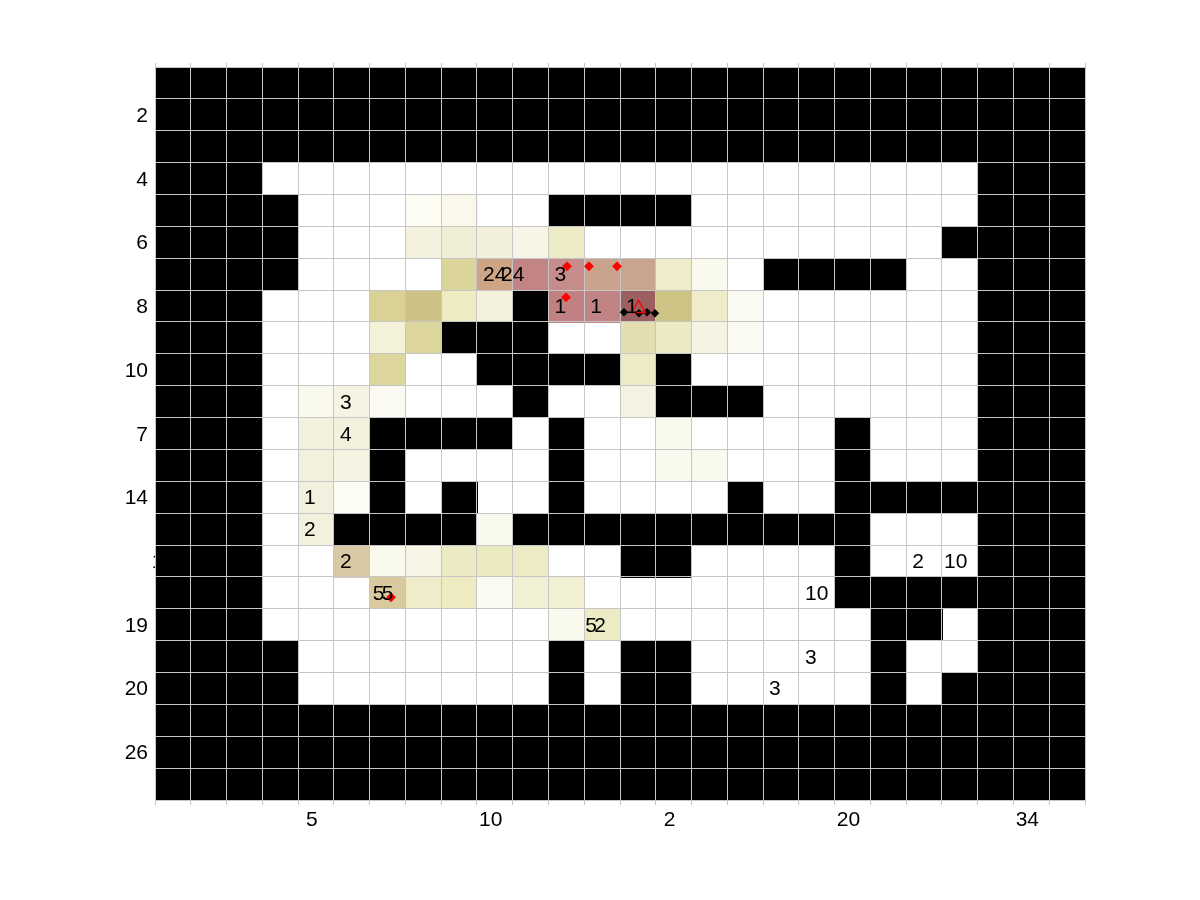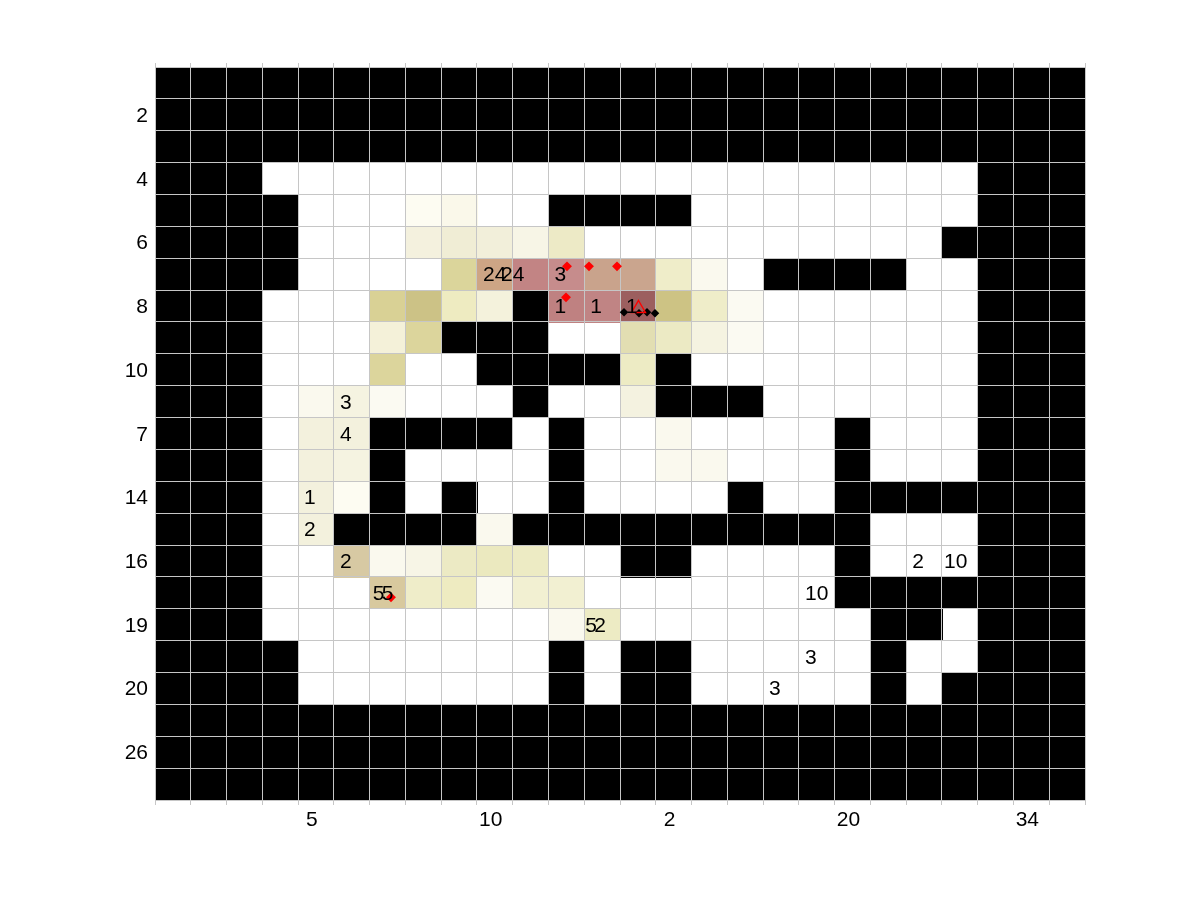--- a/index.html
+++ b/index.html
@@ -503,21 +503,21 @@
       <div class="cell-label" style="left: 619.962px; top: 621.457px;">3</div>
     </div>
   <div id="yaxis">
       <div class="ylab" style="top: 102.804px;">2</div>
       <div class="ylab" style="top: 166.543px;">4</div>
       <div class="ylab" style="top: 230.283px;">6</div>
       <div class="ylab" style="top: 294.022px;">8</div>
       <div class="ylab" style="top: 357.761px;">10</div>
       <div class="ylab" style="top: 421.5px;">7</div>
       <div class="ylab" style="top: 485.239px;">14</div>
-      <div class="ylab" style="top: 548.978px;">16</div>
+      <div class="ylab" style="top: 548.978px; padding-left: 27px;">16</div>
       <div class="ylab" style="top: 612.717px;">19</div>
       <div class="ylab" style="top: 676.457px;">20</div>
       <div class="ylab" style="top: 740.196px;">26</div>
     </div>
   <div id="xaxis">
       <div class="xlab" style="left: 311.962px; top: 807px;">5</div>
       <div class="xlab" style="left: 490.808px; top: 807px;">10</div>
       <div class="xlab" style="left: 669.654px; top: 807px;">2</div>
       <div class="xlab" style="left: 848.5px; top: 807px;">20</div>
       <div class="xlab" style="left: 1027.35px; top: 807px;">34</div>

